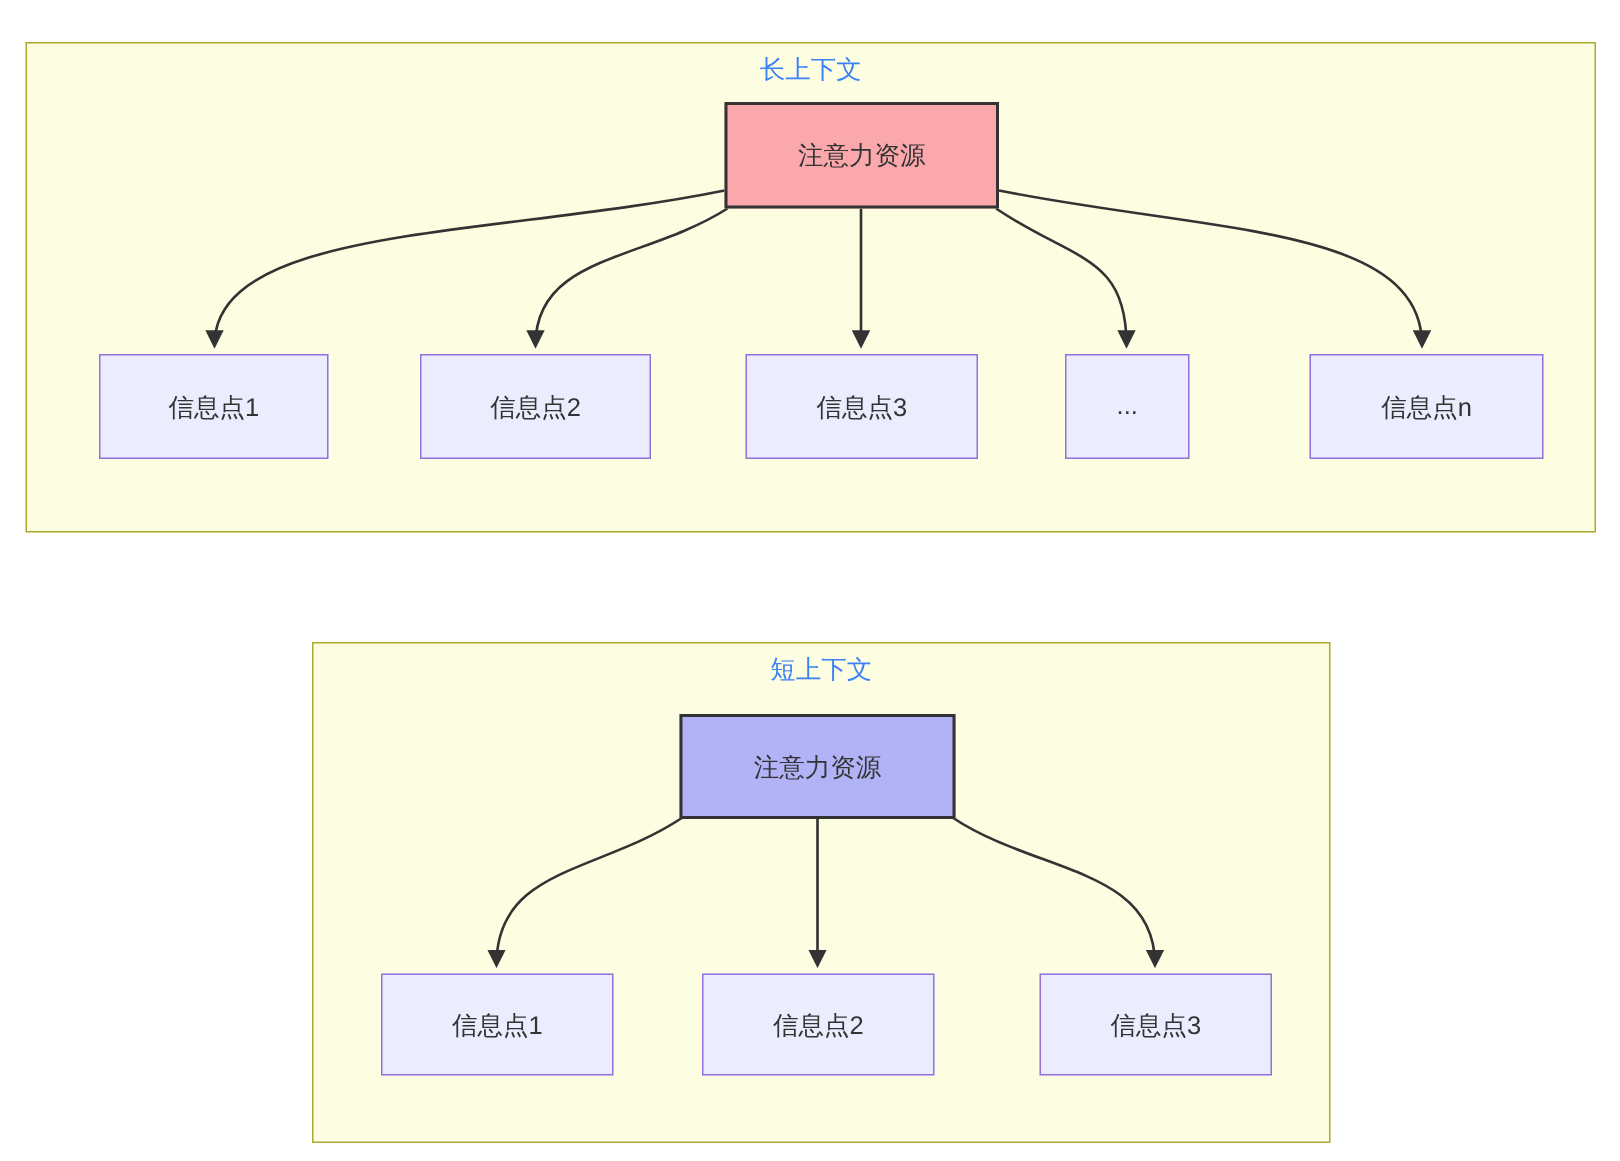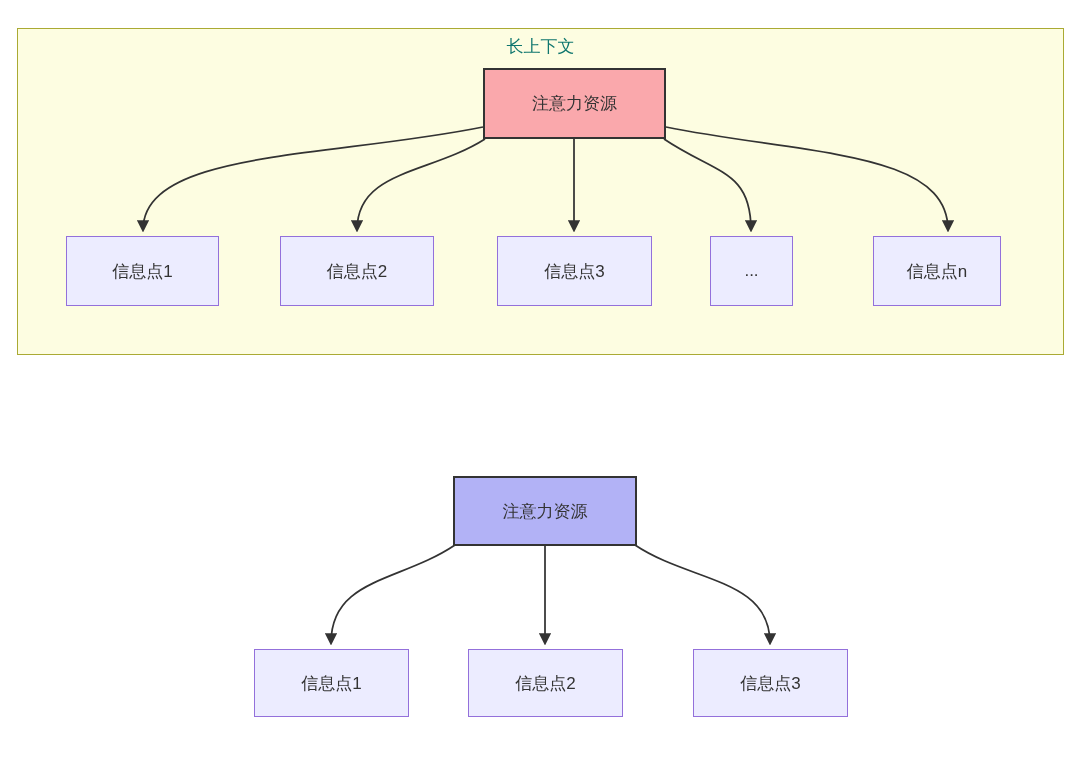--- a/index.html
+++ b/index.html
@@ -22,21 +22,21 @@
     box-sizing: border-box;
   }
   .group-title {
     position: absolute;
     top: 6px;
     left: 0;
     width: 100%;
     text-align: center;
     font-size: 17px;
     font-weight: 400;
-    color: #0f766e;
+    color: #3b82f6;
   }
   .edges {
     position: absolute;
     left: 0;
     top: 0;
     pointer-events: none;
   }
   .node {
     position: absolute;
     box-sizing: border-box;
@@ -56,38 +56,41 @@
   .attention-long  { background: #faa8ac; }
   .attention-short { background: #b2b2f6; }
 
   
   .grp-long  { left: 17px;  top: 28px;  width: 1047px; height: 327px; }
   .att-long  { left: 483px; top: 68px;  width: 183px;  height: 71px; }
   .t1 { left: 66px;  top: 236px; width: 153px; height: 70px; }
   .t2 { left: 280px; top: 236px; width: 154px; height: 70px; }
   .t3 { left: 497px; top: 236px; width: 155px; height: 70px; }
   .t4 { left: 710px; top: 236px; width: 83px;  height: 70px; }
-  .t5 { left: 873px; top: 236px; width: 128px; height: 70px; }
+  .t5 { left: 873px; top: 236px; width: 156px; height: 70px; }
 
   
   .grp-short { left: 208px; top: 428px; width: 679px; height: 334px; }
   .att-short { left: 453px; top: 476px; width: 184px; height: 70px; }
   .b1 { left: 254px; top: 649px; width: 155px; height: 68px; }
   .b2 { left: 468px; top: 649px; width: 155px; height: 68px; }
   .b3 { left: 693px; top: 649px; width: 155px; height: 68px; }
 </style>
 </head>
 <body>
 
 <div class="canvas">
 
   <div class="group grp-long">
     <div class="group-title">长上下文</div>
   </div>
 
+  <div class="group grp-short">
+    <div class="group-title">短上下文</div>
+  </div>
 
   <svg class="edges" width="1080" height="774" viewBox="0 0 1080 774">
     <defs>
       <marker id="arrowhead" viewBox="0 0 10 10" refX="8" refY="5" markerWidth="7" markerHeight="7" orient="auto-start-reverse">
         <path d="M0,0 L10,5 L0,10 z" fill="#333333"></path>
       </marker>
     </defs>
     <g fill="none" stroke="#333333" stroke-width="1.75">
 
       <path d="M483,127 C330,158 143,150 143,230" marker-end="url(#arrowhead)"></path>

